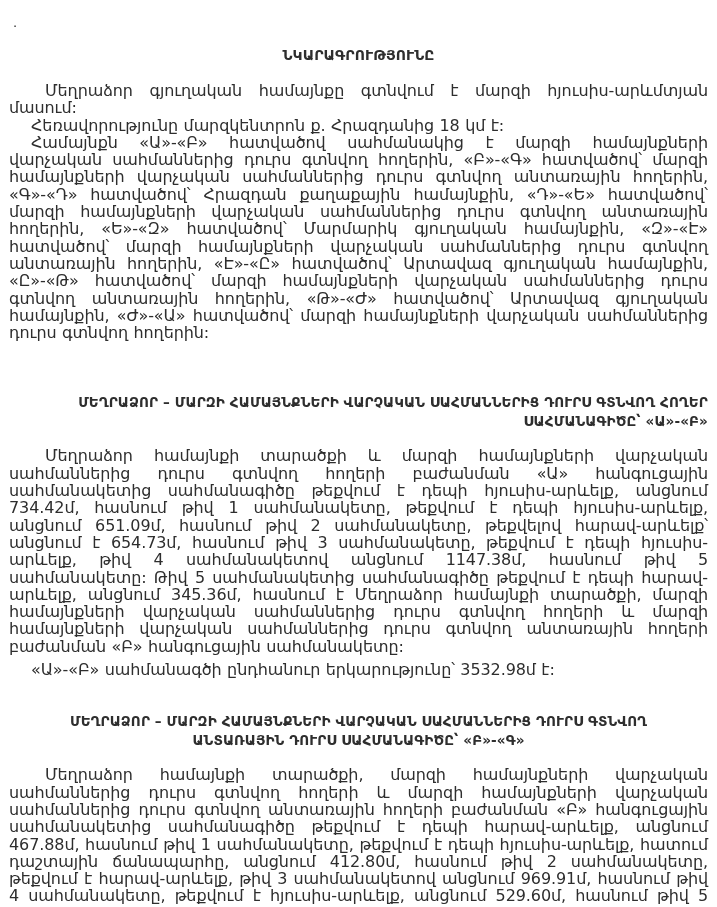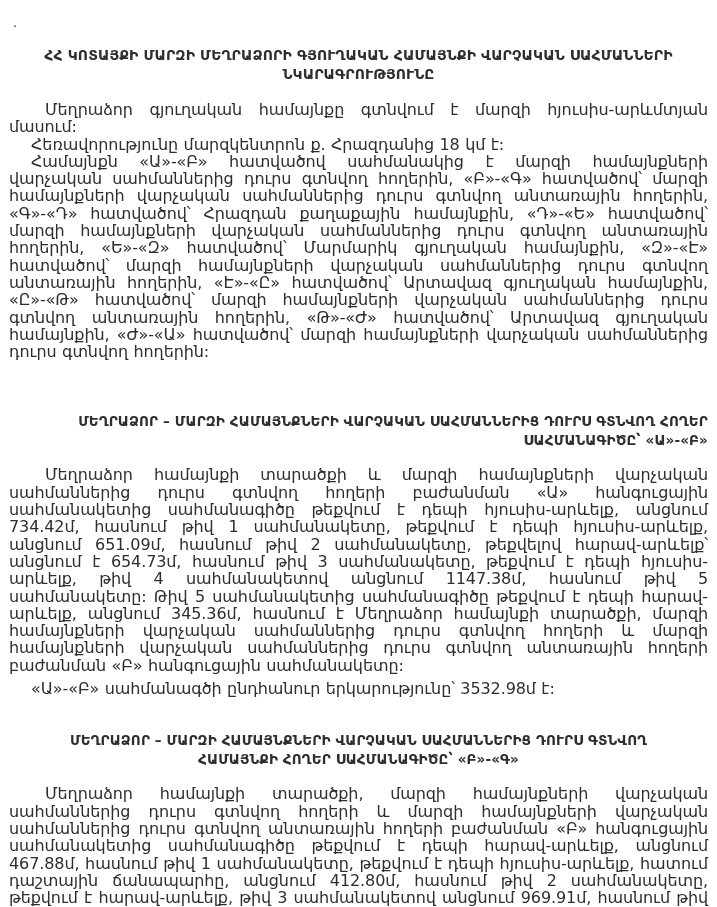--- a/index.html
+++ b/index.html
@@ -64,39 +64,38 @@
   .mt-heading2 { margin-top: 34px; }
 </style>
 </head>
 <body>
 
 <div class="page">
 
   <div class="corner-mark">.</div>
 
   <h1 class="doc-title" style="margin:16px 0 0 0;">
-    <span class="t-line">ՀՀ ԿՈՏԱՅՔԻ ՄԱՐԶԻ ՄԵՂՐԱՁՈՐԻ ԳՅՈՒՂԱԿԱՆ ՀԱՄԱՅՆՔԻ ՎԱՐՉԱԿԱՆ ՍԱՀՄԱՆՆԵՐԻ</span>
     <span class="t-line">ՆԿԱՐԱԳՐՈՒԹՅՈՒՆԸ</span>
   </h1>
 
   <p class="body-text indent-lg mt-p1">Մեղրաձոր գյուղական համայնքը գտնվում է մարզի հյուսիս-արևմտյան մասում:</p>
 
   <p class="body-text indent-sm">Հեռավորությունը մարզկենտրոն ք. Հրազդանից  18 կմ է:</p>
 
   <p class="body-text indent-sm">Համայնքն «Ա»-«Բ» հատվածով սահմանակից է մարզի համայնքների վարչական սահմաններից դուրս գտնվող հողերին, «Բ»-«Գ» հատվածով՝ մարզի համայնքների վարչական սահմաններից դուրս գտնվող անտառային հողերին, «Գ»-«Դ» հատվածով՝ Հրազդան քաղաքային համայնքին, «Դ»-«Ե» հատվածով՝ մարզի համայնքների վարչական սահմաններից դուրս գտնվող անտառային հողերին, «Ե»-«Զ» հատվածով՝ Մարմարիկ գյուղական համայնքին, «Զ»-«Է» հատվածով՝ մարզի համայնքների վարչական սահմաններից դուրս գտնվող անտառային հողերին, «Է»-«Ը» հատվածով՝ Արտավազ գյուղական համայնքին, «Ը»-«Թ» հատվածով՝ մարզի համայնքների վարչական սահմաններից դուրս գտնվող անտառային հողերին, «Թ»-«Ժ» հատվածով՝ Արտավազ գյուղական համայնքին, «Ժ»-«Ա» հատվածով՝ մարզի համայնքների վարչական սահմաններից դուրս գտնվող հողերին:</p>
 
   <h2 class="section-heading mt-big" style="margin-bottom:0;text-align:right;">
     <span class="h-line">ՄԵՂՐԱՁՈՐ – ՄԱՐԶԻ ՀԱՄԱՅՆՔՆԵՐԻ ՎԱՐՉԱԿԱՆ ՍԱՀՄԱՆՆԵՐԻՑ  ԴՈՒՐՍ  ԳՏՆՎՈՂ  ՀՈՂԵՐ</span>
     <span class="h-line">ՍԱՀՄԱՆԱԳԻԾԸ՝   «Ա»-«Բ»</span>
   </h2>
 
   <p class="body-text indent-lg mt-after-heading">Մեղրաձոր համայնքի տարածքի և մարզի համայնքների վարչական սահմաններից դուրս գտնվող հողերի բաժանման «Ա» հանգուցային սահմանակետից սահմանագիծը թեքվում է դեպի հյուսիս-արևելք, անցնում 734.42մ, հասնում թիվ 1 սահմանակետը, թեքվում է դեպի հյուսիս-արևելք, անցնում 651.09մ, հասնում թիվ 2 սահմանակետը, թեքվելով հարավ-արևելք՝ անցնում է 654.73մ, հասնում թիվ 3 սահմանակետը, թեքվում է դեպի հյուսիս-արևելք, թիվ 4 սահմանակետով անցնում 1147.38մ, հասնում թիվ 5 սահմանակետը: Թիվ 5 սահմանակետից սահմանագիծը թեքվում է դեպի հարավ-արևելք, անցնում 345.36մ, հասնում է Մեղրաձոր համայնքի տարածքի, մարզի համայնքների վարչական սահմաններից դուրս գտնվող հողերի և մարզի համայնքների վարչական սահմաններից դուրս գտնվող անտառային հողերի բաժանման «Բ» հանգուցային սահմանակետը:</p>
 
   <p class="body-text indent-sm mt-length">«Ա»-«Բ» սահմանագծի ընդհանուր երկարությունը՝  3532.98մ է:</p>
 
   <h2 class="section-heading mt-heading2" style="margin-bottom:16px;">
     <span class="h-line">ՄԵՂՐԱՁՈՐ – ՄԱՐԶԻ ՀԱՄԱՅՆՔՆԵՐԻ ՎԱՐՉԱԿԱՆ ՍԱՀՄԱՆՆԵՐԻՑ ԴՈՒՐՍ  ԳՏՆՎՈՂ</span>
-    <span class="h-line">ՀԱՄԱՅՆՔԻ ՀՈՂԵՐ  ՍԱՀՄԱՆԱԳԻԾԸ՝   «Բ»-«Գ»</span>
+    <span class="h-line">ԱՆՏԱՌԱՅԻՆ ԴՈՒՐՍ  ՍԱՀՄԱՆԱԳԻԾԸ՝   «Բ»-«Գ»</span>
   </h2>
 
   <p class="body-text indent-lg mt-after-heading">Մեղրաձոր համայնքի տարածքի, մարզի համայնքների վարչական սահմաններից դուրս գտնվող հողերի և մարզի համայնքների վարչական սահմաններից դուրս գտնվող անտառային հողերի բաժանման «Բ» հանգուցային սահմանակետից սահմանագիծը թեքվում է դեպի հարավ-արևելք, անցնում 467.88մ, հասնում թիվ 1 սահմանակետը, թեքվում է դեպի հյուսիս-արևելք, հատում դաշտային ճանապարհը, անցնում 412.80մ, հասնում թիվ 2 սահմանակետը, թեքվում է հարավ-արևելք, թիվ 3 սահմանակետով անցնում 969.91մ, հասնում թիվ 4 սահմանակետը, թեքվում է հյուսիս-արևելք, անցնում 529.60մ, հասնում թիվ 5 սահմանակետը: Թիվ 5 սահմանակետից սահմանագիծը թեքվում է հարավ-արևելք, թիվ 6 սահմանակետով անցնում 978.48մ, հասնում թիվ 7 սահմանակետը, թեքվում է հարավ-արևելք, թիվ 8-11 սահմանակետերով անցնում 2207.67մ, հասնում թիվ 12 սահմանակետը, թեքվում է հարավ-արևելք, անցնում 435.66մ, հասնում է Մեղրաձոր համայնքի, Հրազդան քաղաքի տարածքների և մարզի համայնքների վարչական սահմաններից դուրս գտնվող անտառային հողերի բաժանման «Գ» հանգուցային սահմանակետը, որը գտնվում է Կյումուրլու գետի ափին:</p>
 
 </div>
 
 </body></html>

